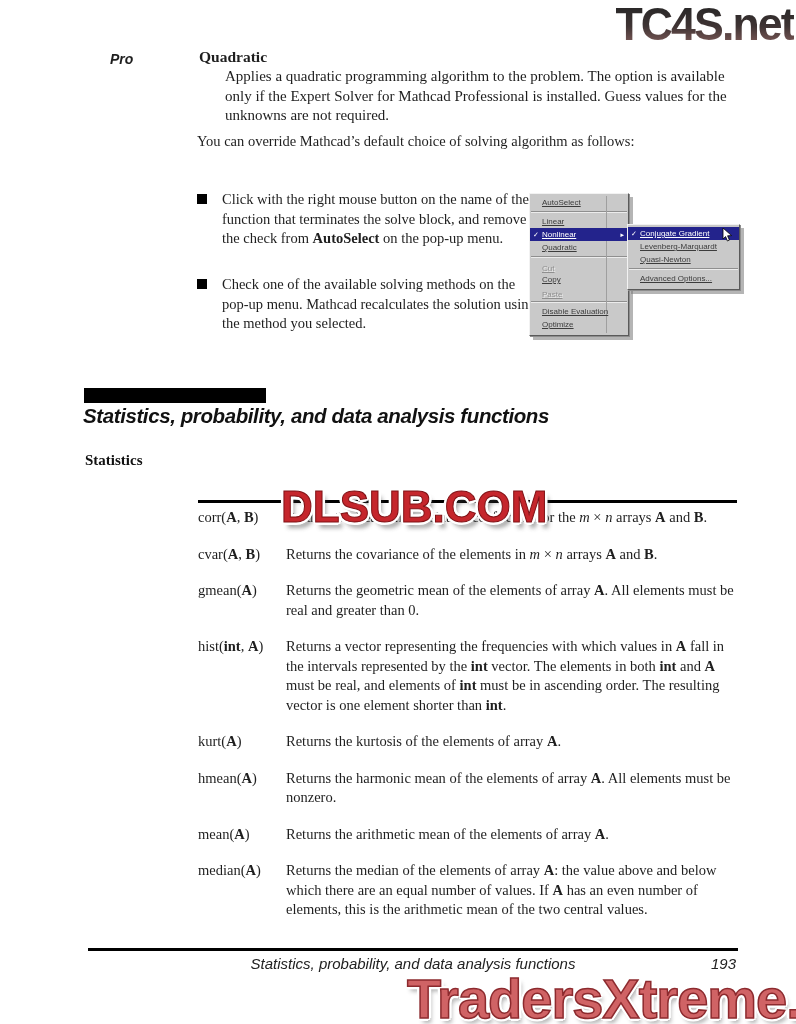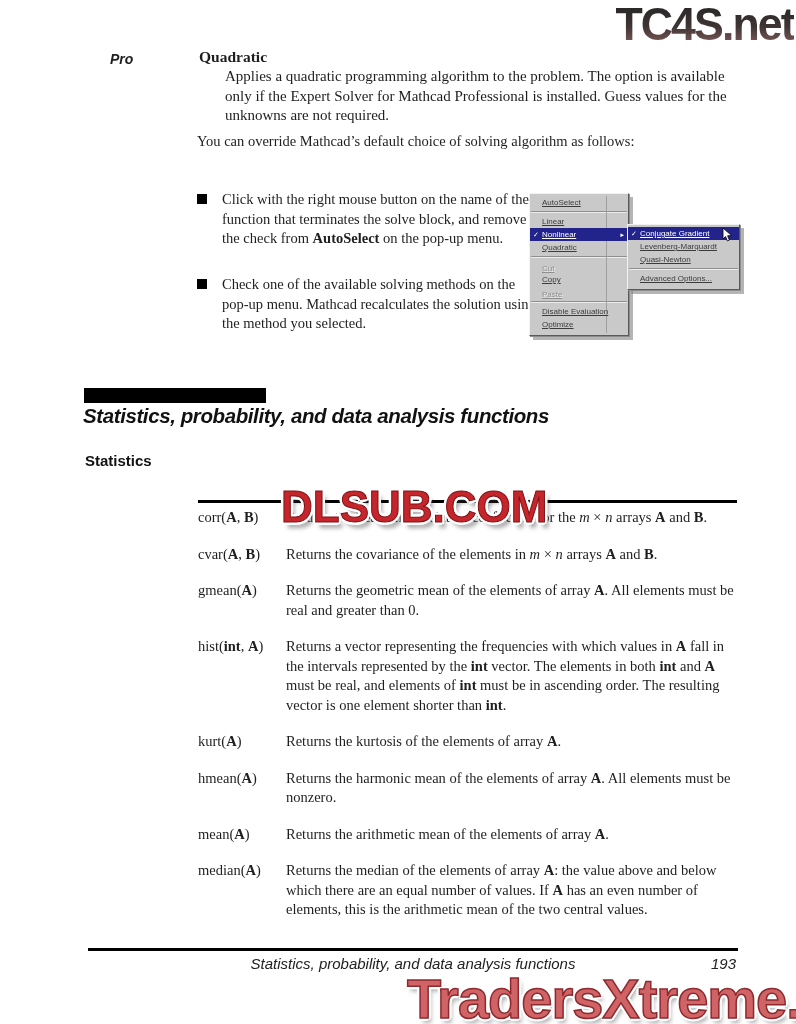--- a/index.html
+++ b/index.html
@@ -71,21 +71,21 @@
   .menu-item.disabled { color:#8f8f8f; text-shadow:1px 1px 0 #ececec;align-items:flex-end; }
   .menu-sep { height:0; border-top:1px solid #8f8f8f; border-bottom:1px solid #ececec; margin:2px 1px; }
   .cursor-icon { position:absolute; right:6px; top:1px; }
 
   
   .marker-bar { position:absolute; left:84px; top:388px; width:182px; height:15px; background:#000; }
   .section-title { position:absolute; left:83px; top:404px;
     font-family:"Liberation Sans", sans-serif; font-weight:bold; font-style:italic;
     font-size:20.5px; letter-spacing:-.4px; color:#111; }
   .subsection-title { position:absolute; left:85px; top:452px;
-    font-family:Liberation Sans, sans-serif; font-weight:bold; font-size:15px; color:#111; }
+    font-family:Liberation Serif, serif; font-weight:bold; font-size:15px; color:#111; }
 
   
   .table-rule { position:absolute; left:198px; top:500px; width:539px; height:3px; background:#000; }
   .fn-table { position:absolute; left:198px; top:508px; width:540px; font-size:14.5px; line-height:19.5px; }
   .fn-row { display:flex; margin-bottom:17px; }
   .fn-name { flex:0 0 88px; }
   .fn-desc { flex:1; }
 
   
   .footer-rule { position:absolute; left:88px; top:948px; width:650px; height:3px; background:#000; }

